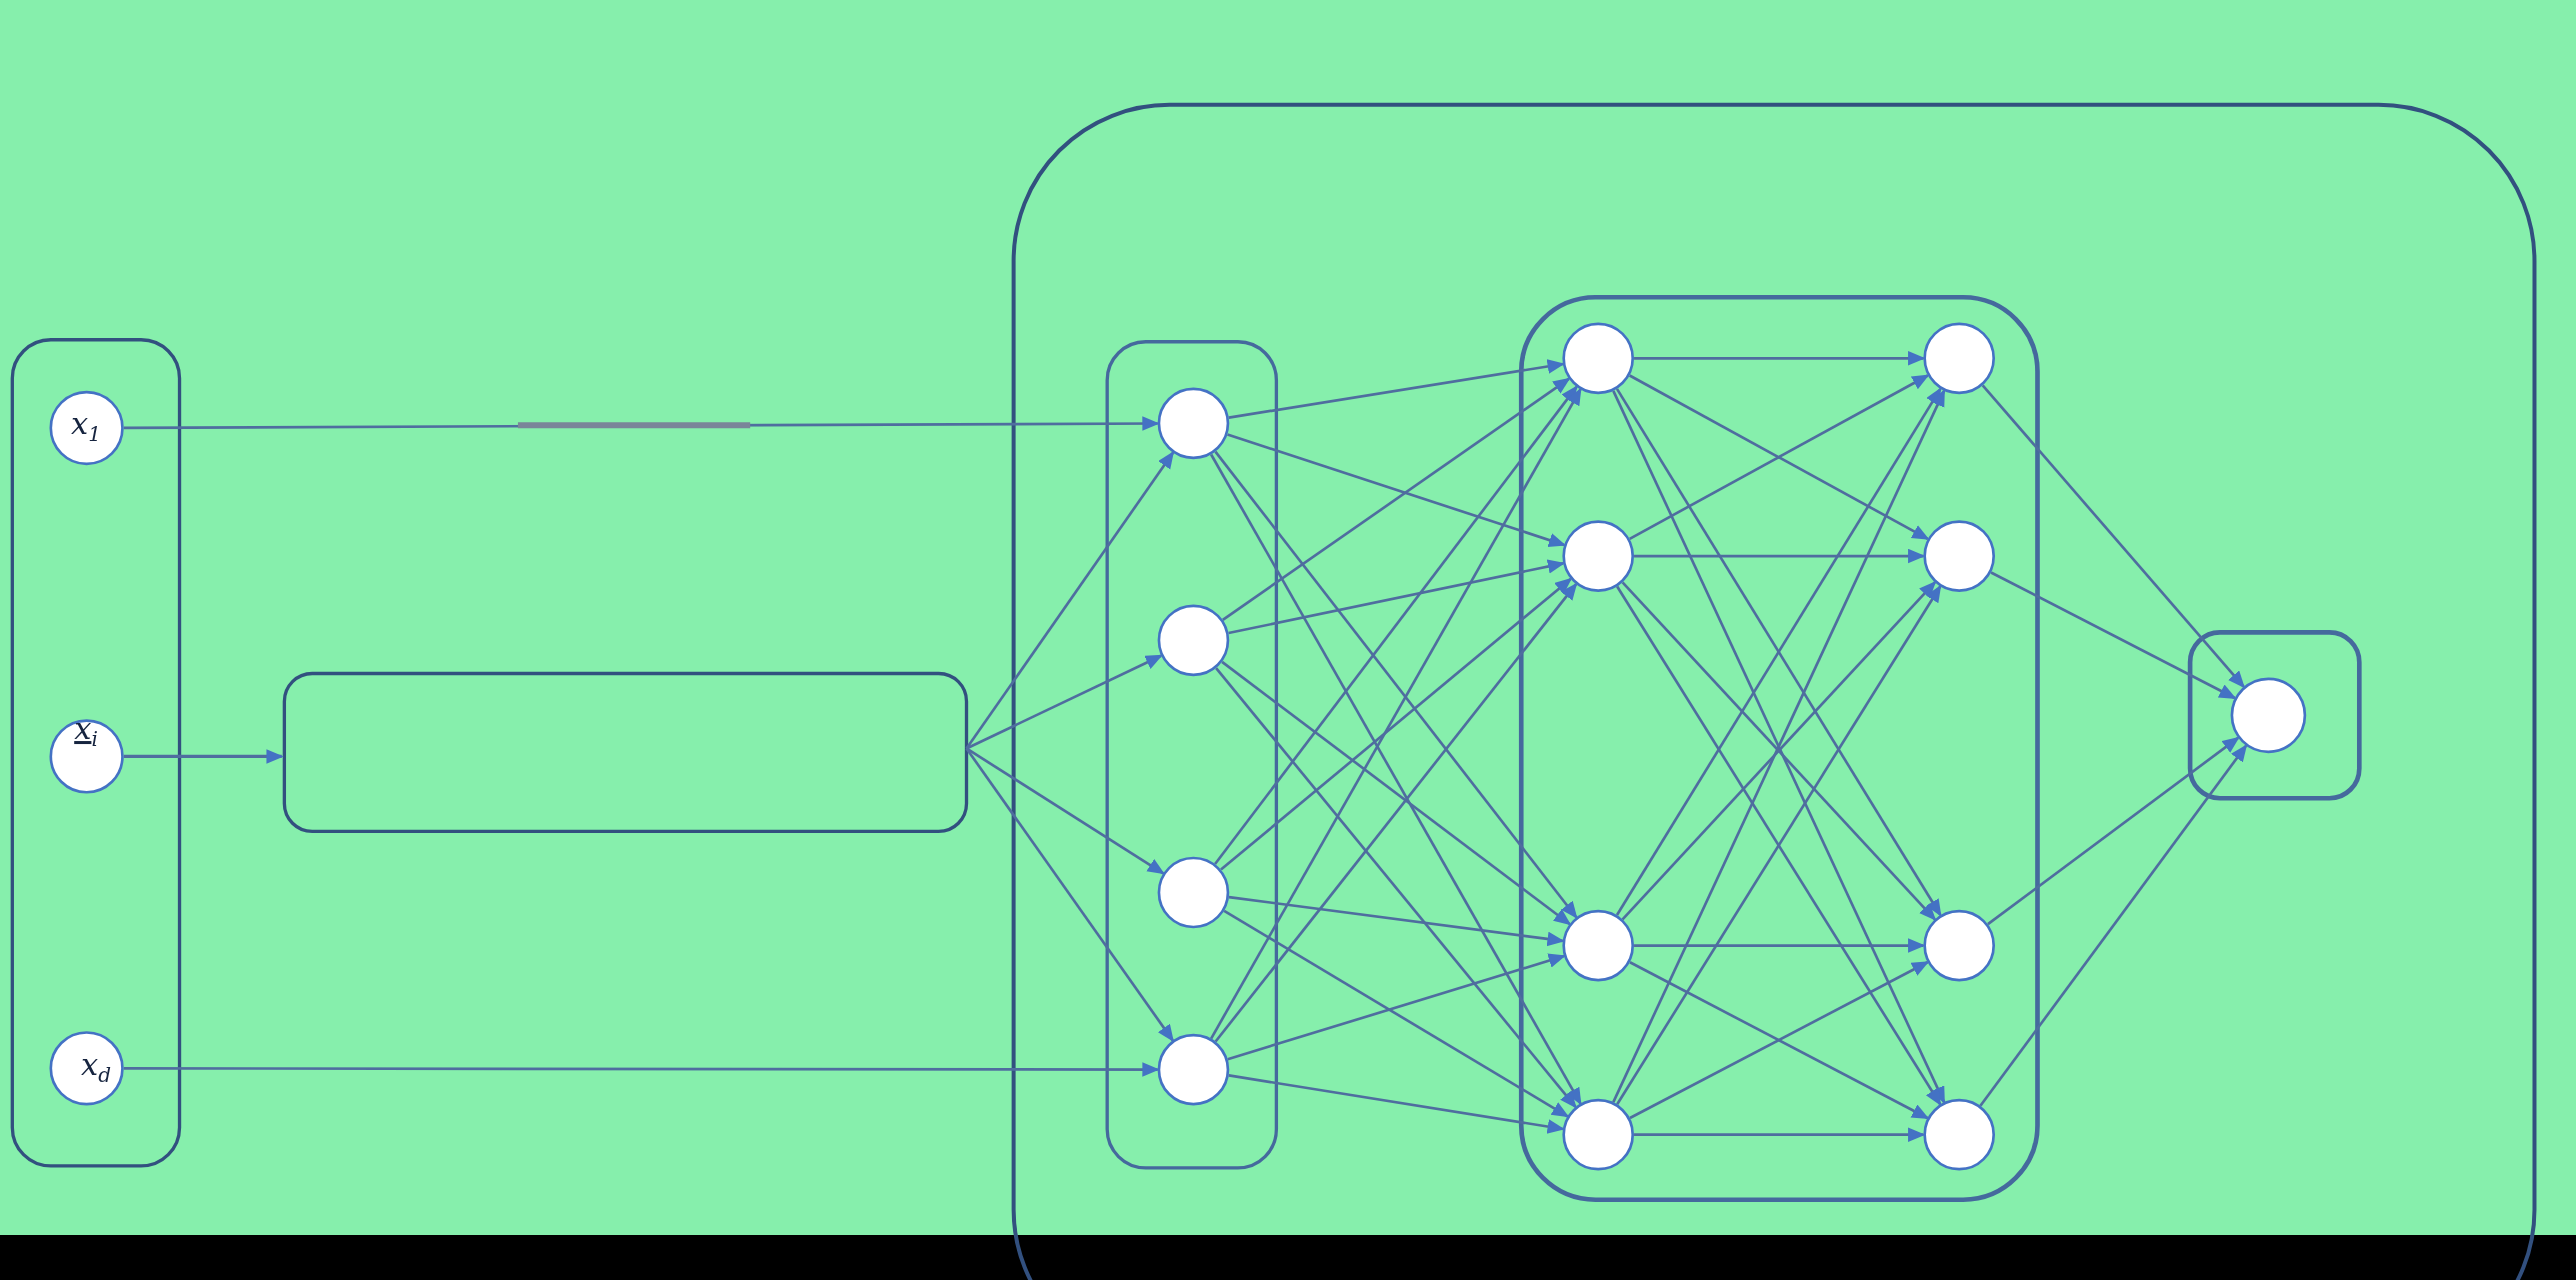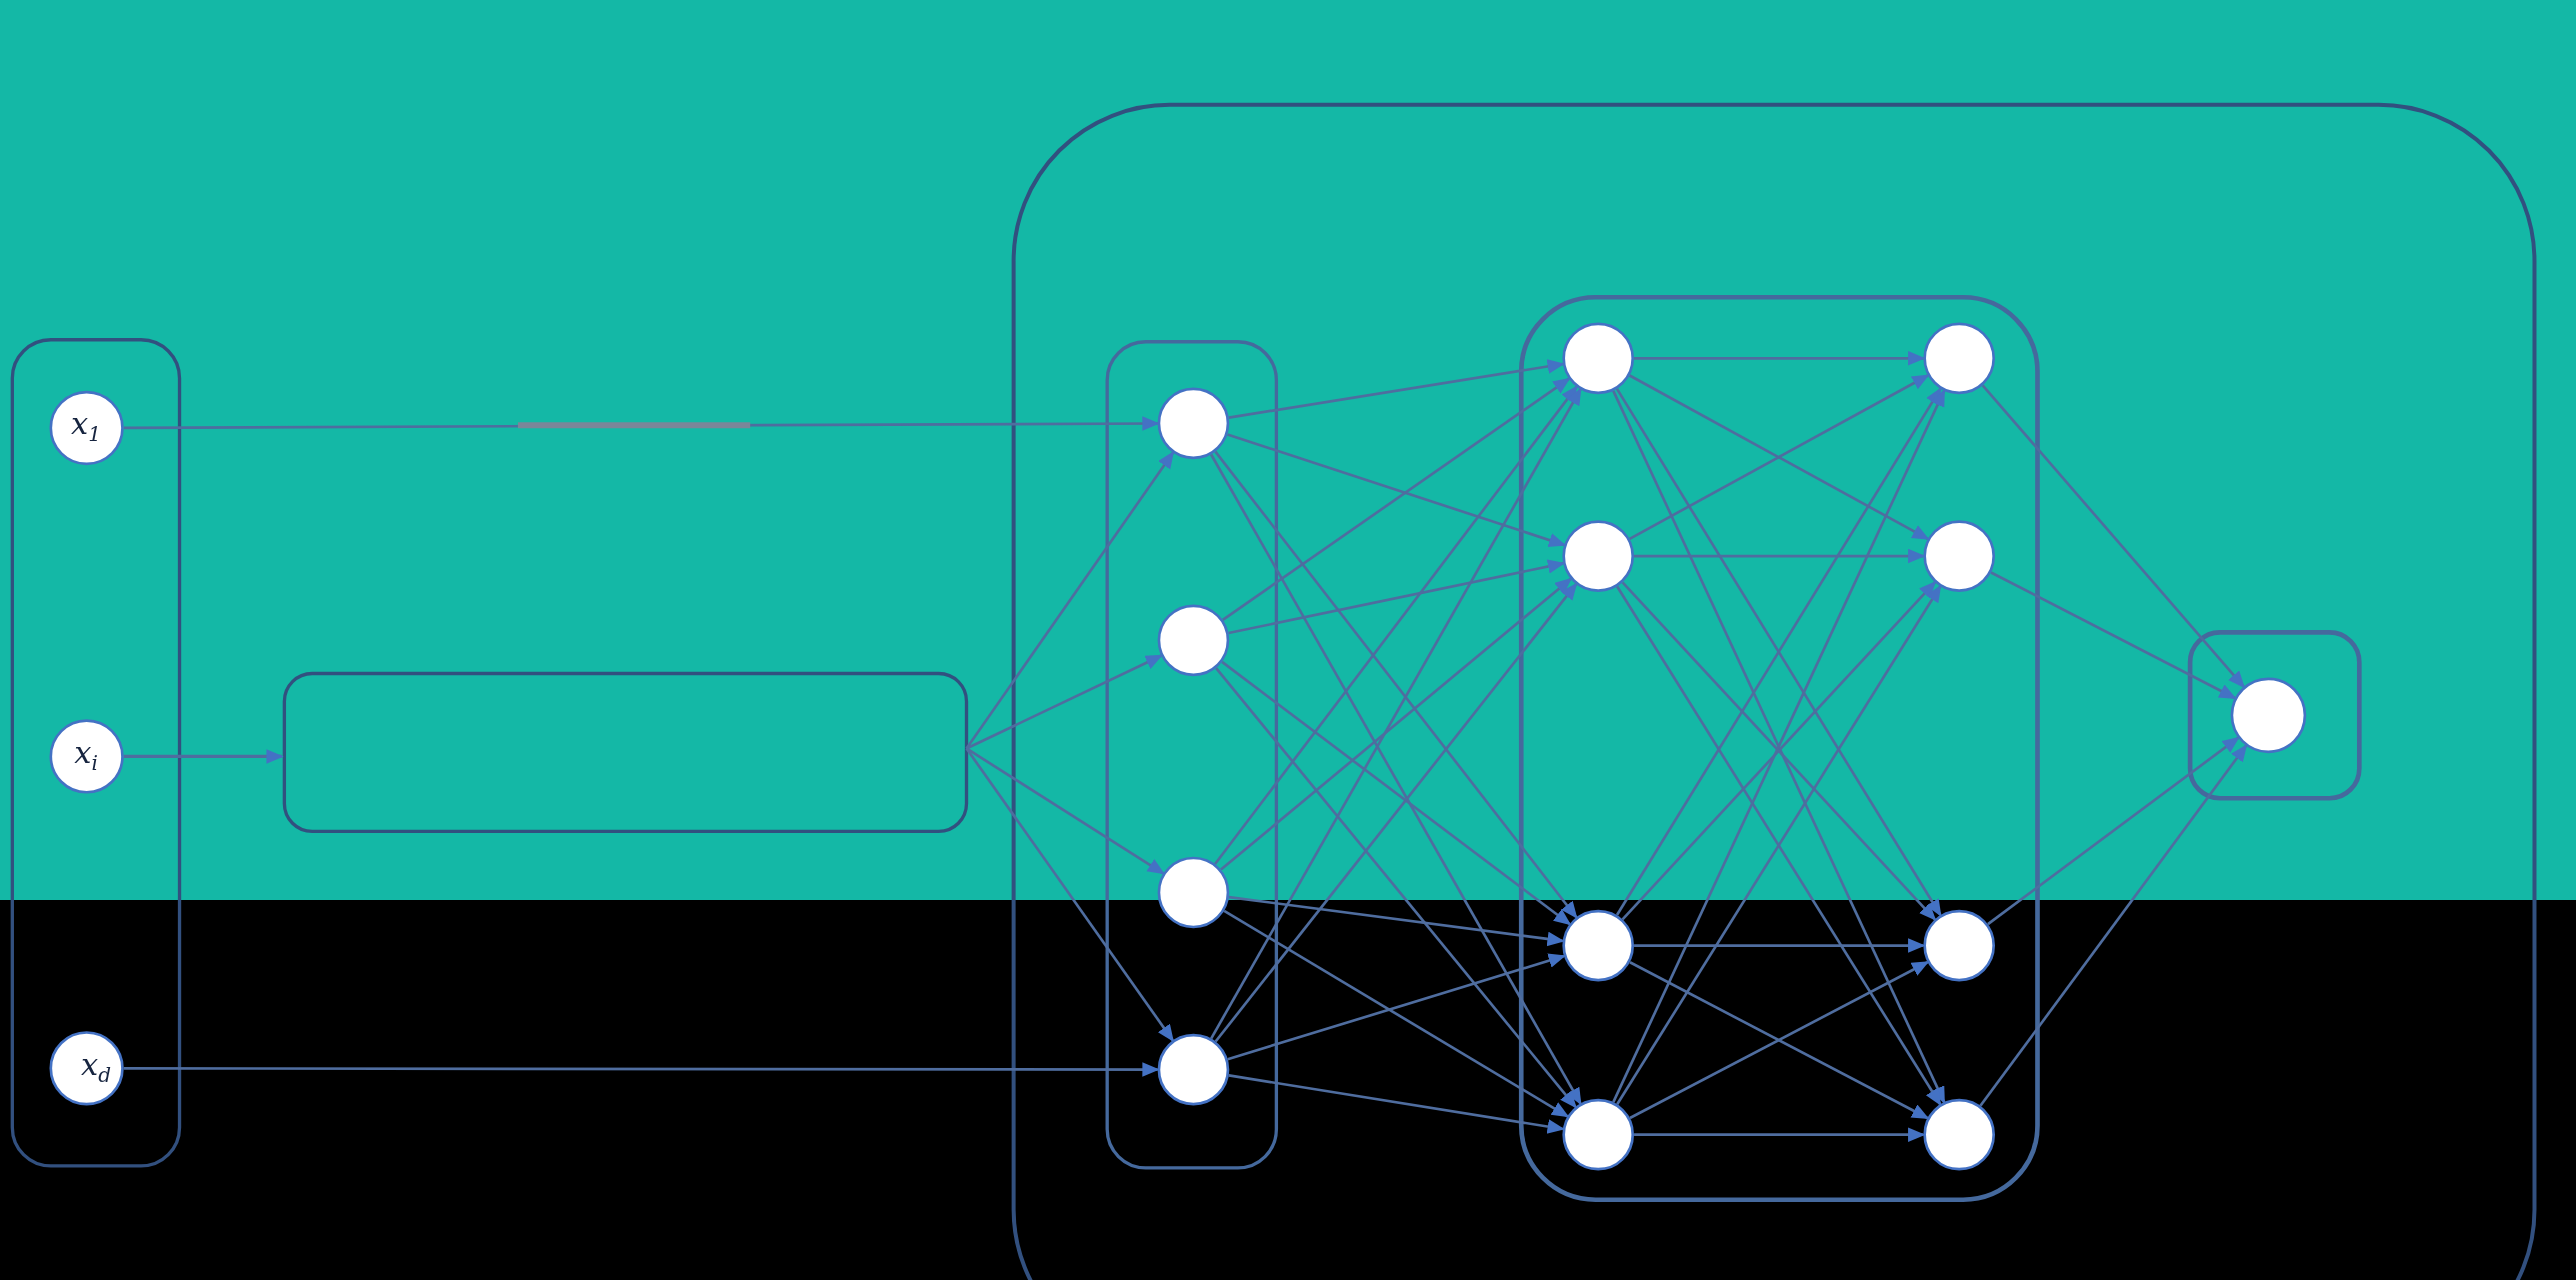--- a/index.html
+++ b/index.html
@@ -7,22 +7,22 @@
     padding: 0;
     width: 2576px;
     height: 1280px;
     overflow: hidden;
     background: #000000;
     font-family: "DejaVu Serif", serif;
   }
   #canvas {
     position: relative;
     width: 2576px;
-    height: 900px;
-    background: #14b8a6;
+    height: 1235px;
+    background: #86efac;
   }
   #diagram-svg {
     position: absolute;
     left: 0;
     top: 0;
   }
   .node-label {
     position: absolute;
     transform: translate(-50%, -54%);
     font-style: italic;
@@ -110,20 +110,20 @@
       <circle cx="2952" cy="540" r="52" fill="#ffffff" stroke="#4472c4" stroke-width="4"></circle>
       <circle cx="2952" cy="838" r="52" fill="#ffffff" stroke="#4472c4" stroke-width="4"></circle>
       <circle cx="2952" cy="1425" r="52" fill="#ffffff" stroke="#4472c4" stroke-width="4"></circle>
       <circle cx="2952" cy="1710" r="52" fill="#ffffff" stroke="#4472c4" stroke-width="4"></circle>
       <circle cx="3418" cy="1078" r="55" fill="#ffffff" stroke="#4472c4" stroke-width="4"></circle>
     </svg>
 
   <div class="node-label" style="left: 86px; top: 428px; color: rgb(22, 36, 63);">
     <span>x</span><sub>1</sub>
   </div>
-  <div class="node-label" style="left: 86px; top: 757px; color: rgb(22, 36, 63);">
+  <div class="node-label" style="left: 86px; top: 733px; color: rgb(22, 36, 63); text-decoration: underline;">
     <span>x</span><sub>i</sub>
   </div>
   <div class="node-label" style="left: 96px; top: 1069px; color: rgb(22, 36, 63);">
     <span>x</span><sub>d</sub>
   </div>
 </div>
 
 
 </body></html>

